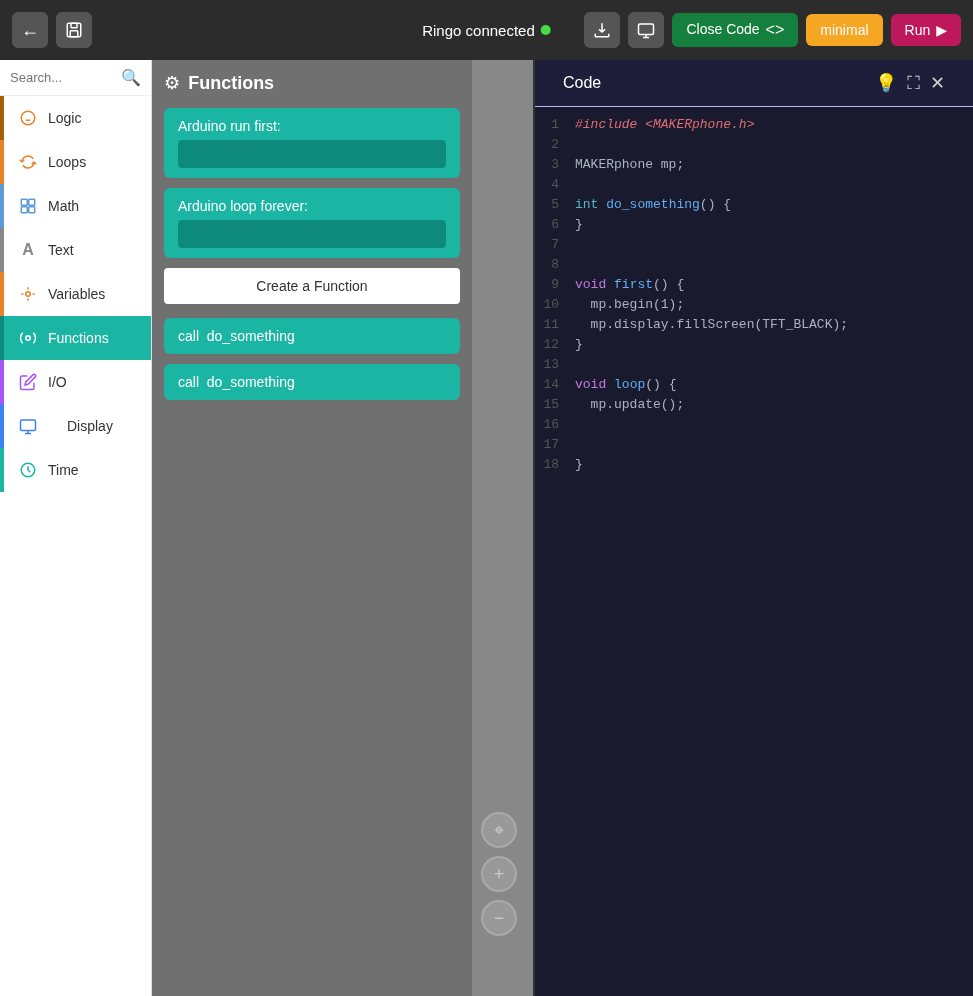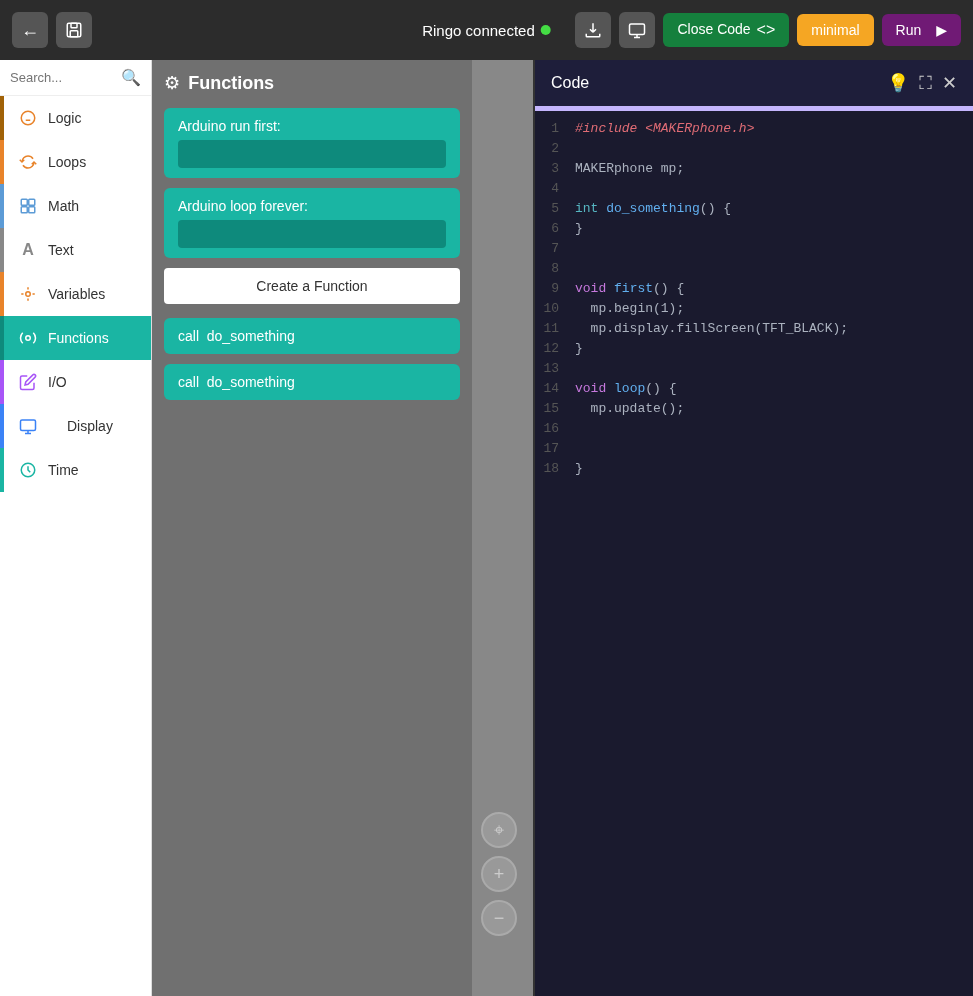--- a/index.html
+++ b/index.html
@@ -38,22 +38,22 @@
     }
     .btn-close-code {
       background: #15803d; border: none; border-radius: 6px; color: white;
       padding: 8px 14px; cursor: pointer; display: flex; align-items: flex-start; gap: 6px; font-size: 14px;
     }
     .btn-minimal {
       background: #f5a623; border: none; border-radius: 6px; color: white;
       padding: 8px 14px; cursor: pointer; font-size: 14px;
     }
     .btn-run {
-      background: #701a75; border: none; border-radius: 6px; color: white;
-      padding: 8px 14px; cursor: pointer; display: flex; align-items: center; gap: 15px; font-size: 14px;
+      background: #be185d; border: none; border-radius: 6px; color: white;
+      padding: 8px 14px; cursor: pointer; display: flex; align-items: center; gap: 6px; font-size: 14px;
     }
 
     
     .main { display: flex; height: calc(996px - 60px); }
 
     
     .sidebar {
       width: 152px; background: white; display: flex; flex-direction: column;
       border-right: 1px solid #ddd; flex-shrink: 0;
     }
@@ -115,21 +115,21 @@
       color: #ccc; font-size: 18px;
     }
 
     
     .code-panel {
       width: 440px; background: #1a1a2e; flex-shrink: 0; display: flex; flex-direction: column;
       border-left: 2px solid #333;
     }
     .code-header {
       display: flex; align-items: center; justify-content: space-between;
-      padding: 12px 16px; background: #1e1e3a; border-bottom: 5px solid #c4b5fd;
+      padding: 12px 28px; background: #1e1e3a; border-bottom: 1px solid #c4b5fd;
     }
     .code-title { color: white; font-size: 16px; font-weight: 500; }
     .code-header-icons { display: flex; align-items: center; gap: 10px; }
     .code-icon { color: #ccc; cursor: pointer; font-size: 18px; }
 
     .code-editor {
       flex: 1; overflow-y: auto; padding: 10px 0;
       font-family: 'Courier New', monospace; font-size: 13px;
     }
     .code-line { display: flex; min-height: 20px; }

